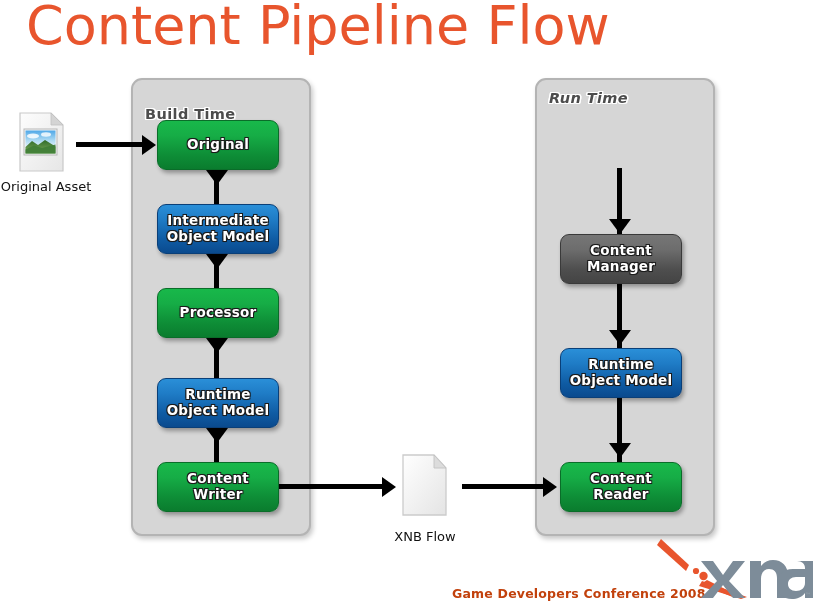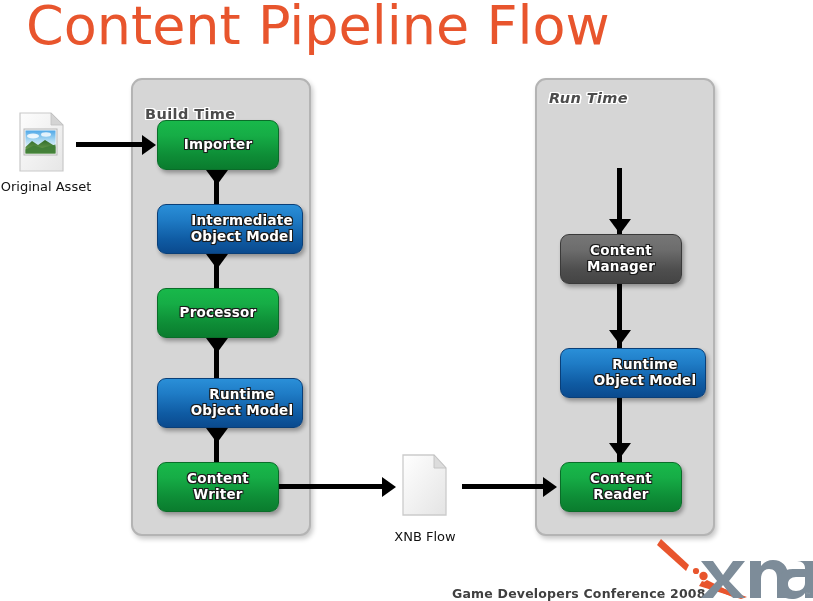--- a/index.html
+++ b/index.html
@@ -87,21 +87,20 @@
   }
   .node .node-label { display: block; padding: 0 4px; }
 
   .node.green {
     background: linear-gradient(to bottom, #18b84a 0%, #16ad46 30%, #0e8e37 70%, #0a7c2e 100%);
     border: 1px solid #0a6d29;
   }
   .node.blue {
     background: linear-gradient(to bottom, #2a8fd8 0%, #1f7cc6 30%, #0f5ba3 72%, #0a4a8e 100%);
     border: 1px solid #0a3f78;
-    padding-left: 24px;
   }
   .node.gray {
     background: linear-gradient(to bottom, #767676 0%, #6d6d6d 30%, #4e4e4e 72%, #444444 100%);
     border: 1px solid #3a3a3a;
   }
 
   
   .conn {
     position: absolute;
     z-index: 2;
@@ -142,21 +141,21 @@
     color: #111111;
     white-space: nowrap;
     text-align: center;
     font-family: "DejaVu Sans", "Liberation Sans", sans-serif;
   }
 
   
   .conference-text {
     position: absolute;
     font-size: 12.5px;
-    color: #404040;
+    color: #c2410c;
     font-weight: 600;
     letter-spacing: 0.2px;
     white-space: nowrap;
   }
   .xna-logo {
     position: absolute;
   }
 </style>
 </head>
 <body>
@@ -209,21 +208,21 @@
   <div class="conn vert" style="left:214px; top:252px; height:42px;"></div>
   <div class="arrowhead-down" style="left:205.5px; top:254px;"></div>
 
   <div class="conn vert" style="left:214px; top:336px; height:42px;"></div>
   <div class="arrowhead-down" style="left:205.5px; top:338px;"></div>
 
   <div class="conn vert" style="left:214px; top:426px; height:42px;"></div>
   <div class="arrowhead-down" style="left:205.5px; top:428px;"></div>
 
   <div class="node green" style="left:157px; top:120px; width:120px; height:48px;">
-    <span class="node-label">Importer</span>
+    <span class="node-label">Original</span>
   </div>
 
   <div class="node blue" style="left:157px; top:204px; width:120px; height:48px;">
     <span class="node-label">Intermediate<br>Object Model</span>
   </div>
 
   <div class="node green" style="left:157px; top:288px; width:120px; height:48px;">
     <span class="node-label">Processor</span>
   </div>
 

